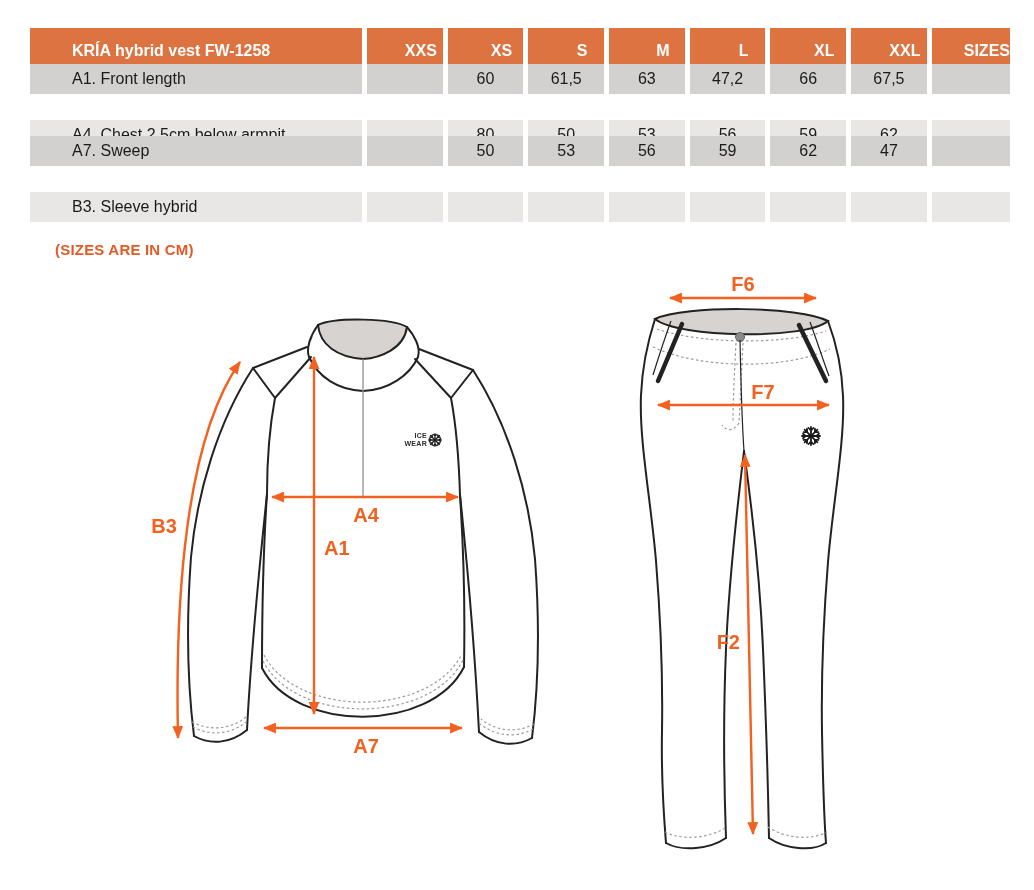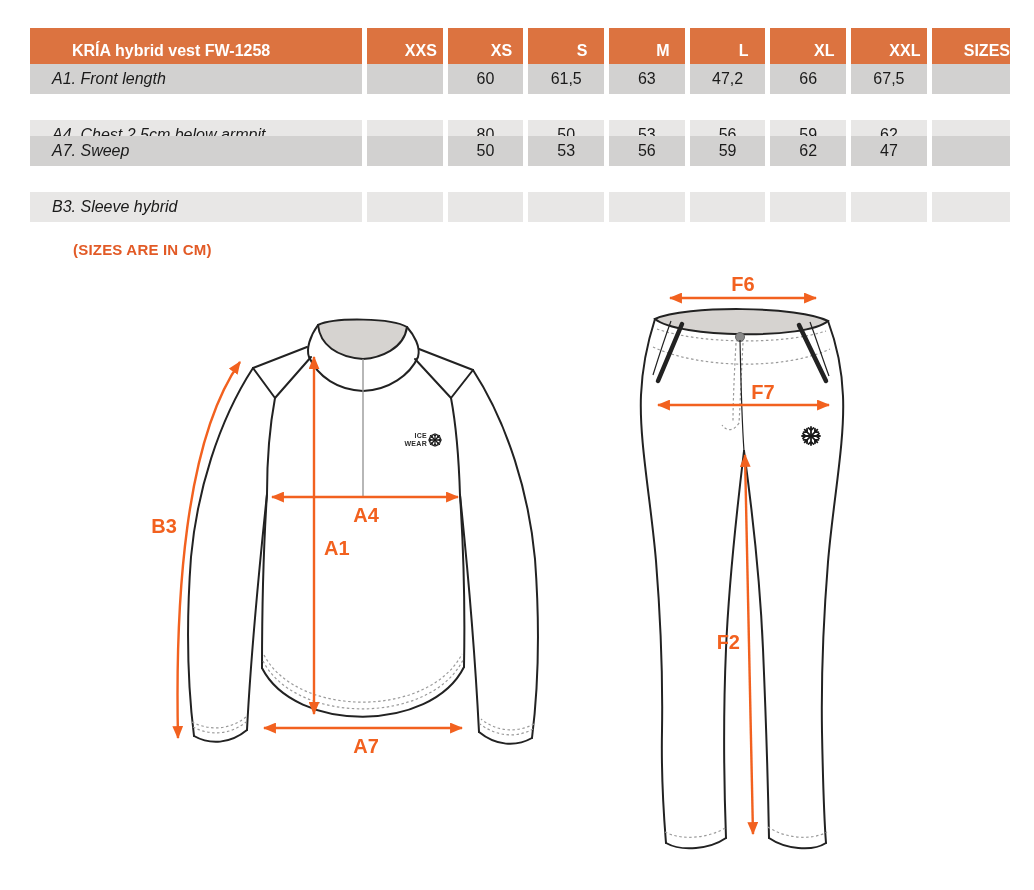--- a/index.html
+++ b/index.html
@@ -25,27 +25,27 @@
   }
   .size-table .th{
     background:var(--orange-header);color:#ffffff;font-weight:700;font-size:16px;
     display:flex;align-items:center;justify-content:center;height:46px;padding-left:32px;
   }
   .size-table .th.title{justify-content:flex-start;padding-left:42px;}
   .size-table .td{
     color:var(--cell-text);font-size:16px;
     display:flex;align-items:center;justify-content:center;height:30px;
   }
-  .size-table .td.label{justify-content:flex-start;padding-left:22px;font-style:italic;}
+  .size-table .td.label{justify-content:flex-start;padding-left:42px;}
   .size-table .dark{background:var(--row-dark);}
   .size-table .light{background:var(--row-light);margin-top:20px;}
 
   
   .note{
-    position:absolute;left:73px;top:241px;
+    position:absolute;left:55px;top:241px;
     color:var(--note);font-size:15px;font-weight:700;letter-spacing:0.2px;
   }
 
   
   svg.diagram{position:absolute;overflow:visible;}
   svg.shirt{left:130px;top:300px;}
   svg.pants{left:620px;top:278px;}
   svg .outline{stroke:var(--ink);stroke-width:2;fill:none;stroke-linejoin:round;stroke-linecap:round;}
   svg .thick{stroke:var(--ink);stroke-width:4.5;fill:none;stroke-linecap:round;}
   svg .thin{stroke:var(--ink);stroke-width:1.2;fill:none;}

